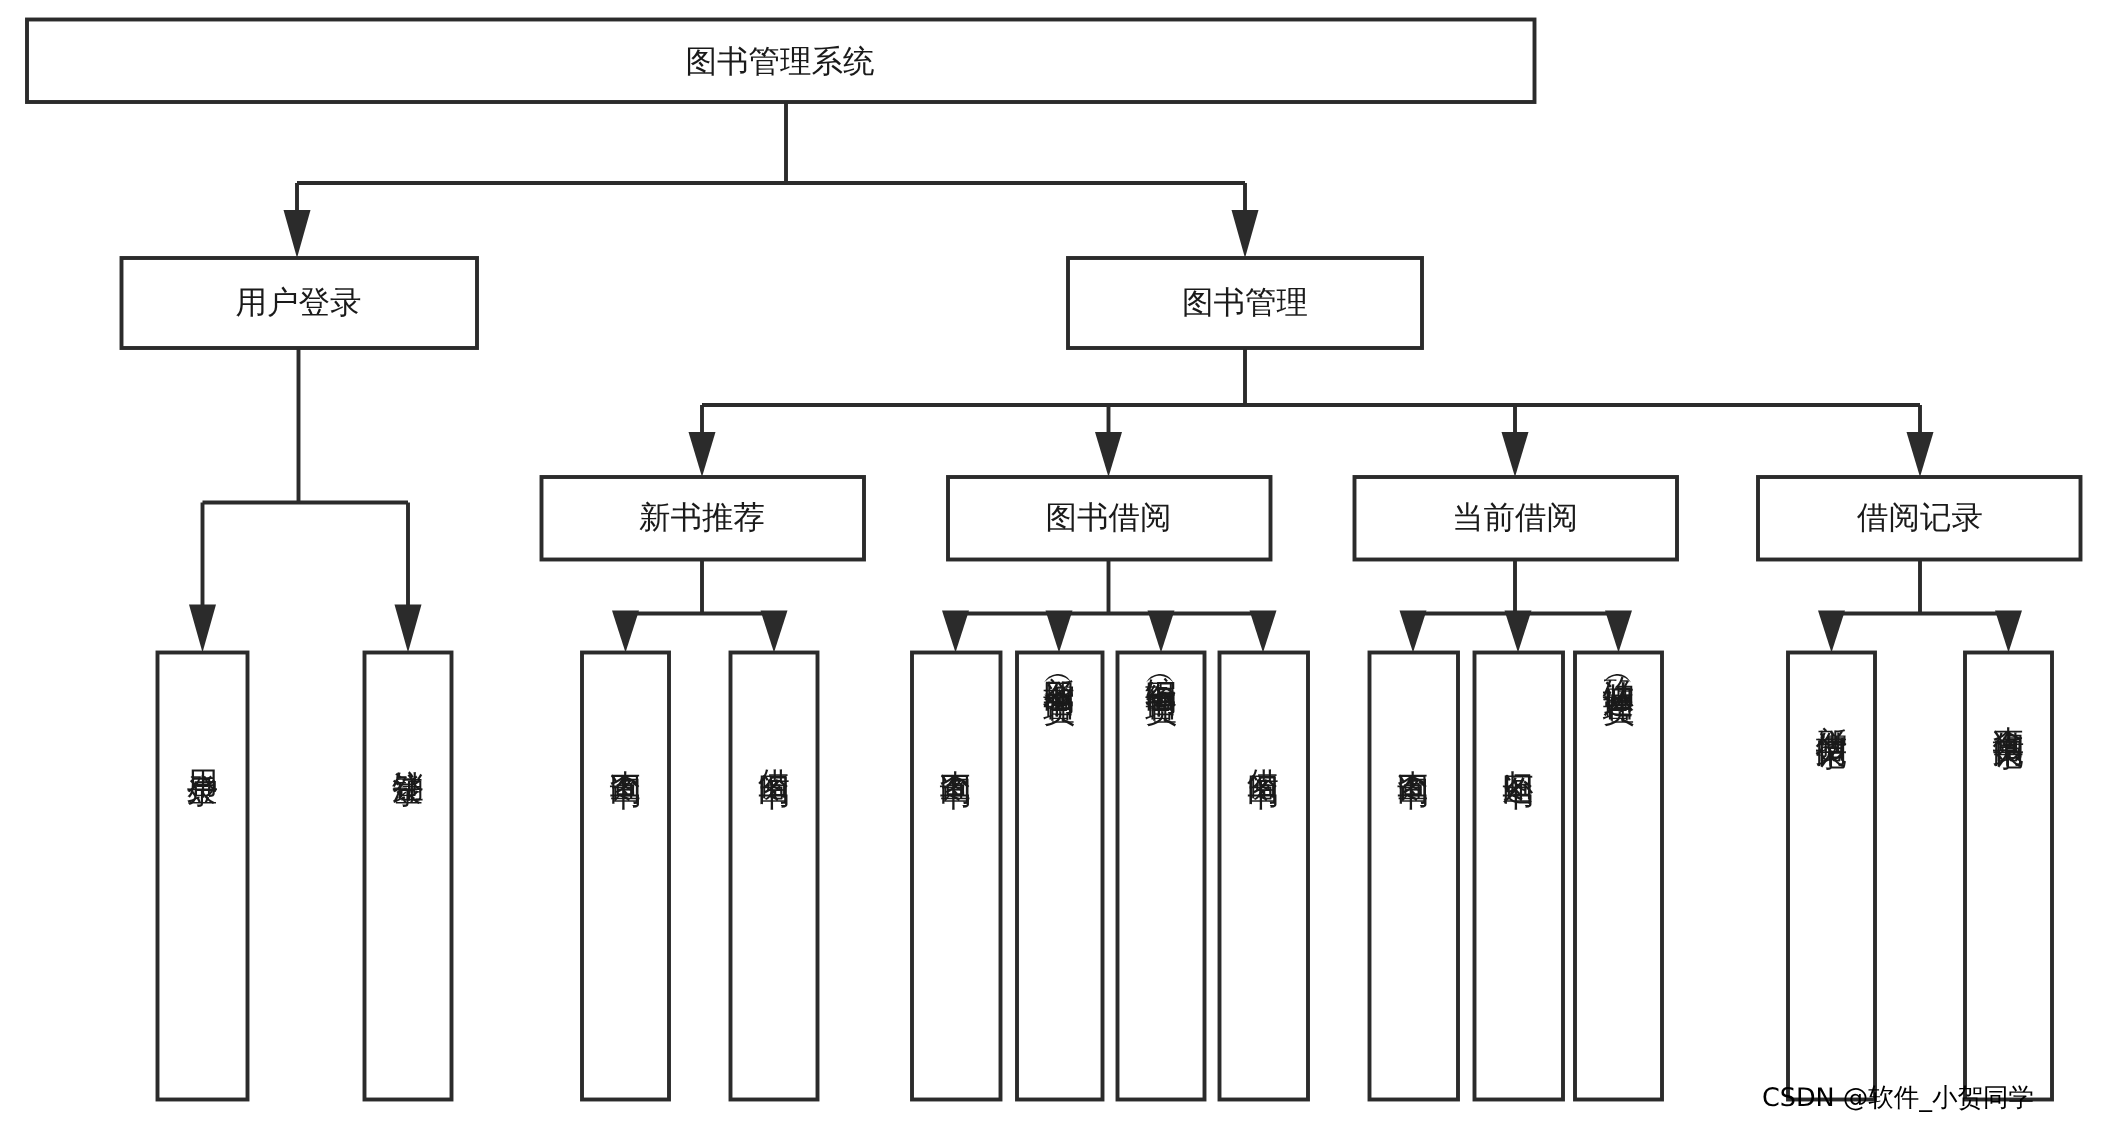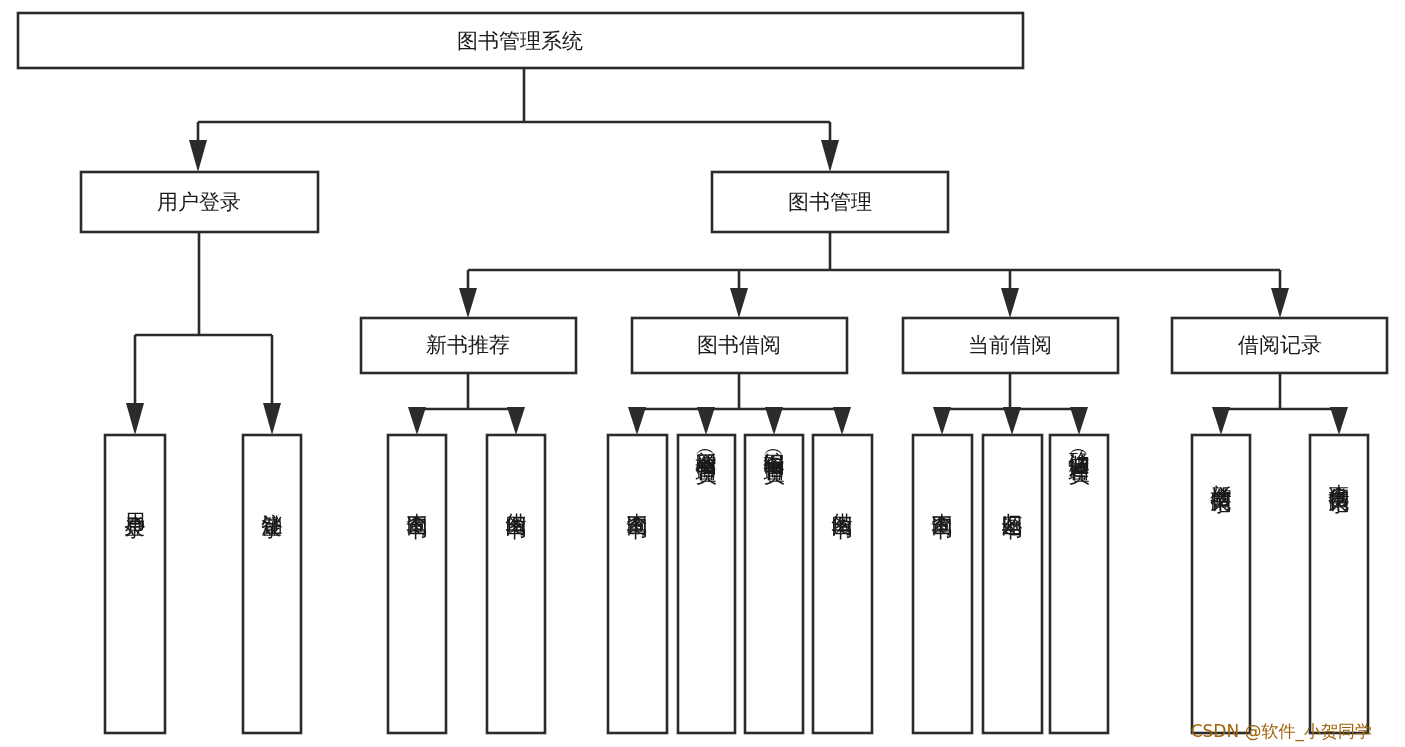--- a/index.html
+++ b/index.html
@@ -10,21 +10,20 @@
   body {
     width: 1405px;
     height: 747px;
     font-family: "DejaVu Sans", "Liberation Sans", sans-serif;
     overflow: hidden;
   }
   #diagram-root {
     position: relative;
     width: 1364px;
     height: 747px;
-    padding-left: 16px;
   }
   svg#flowchart {
     position: absolute;
     top: 0;
     left: 0;
     width: 1405px;
     height: 747px;
   }
   .node-box {
     fill: #ffffff;
@@ -56,21 +55,21 @@
     text-orientation: upright;
     letter-spacing: 2px;
     text-anchor: middle;
   }
   .watermark {
     position: absolute;
     right: 8px;
     bottom: 4px;
     font-family: "DejaVu Sans", "Liberation Sans", sans-serif;
     font-size: 17px;
-    color: #a16207;
+    color: #000000;
     white-space: nowrap;
     user-select: none;
   }
 </style>
 </head>
 <body>
 
 <div id="diagram-root">
   <svg id="flowchart" viewBox="0 0 1405 747">
 

